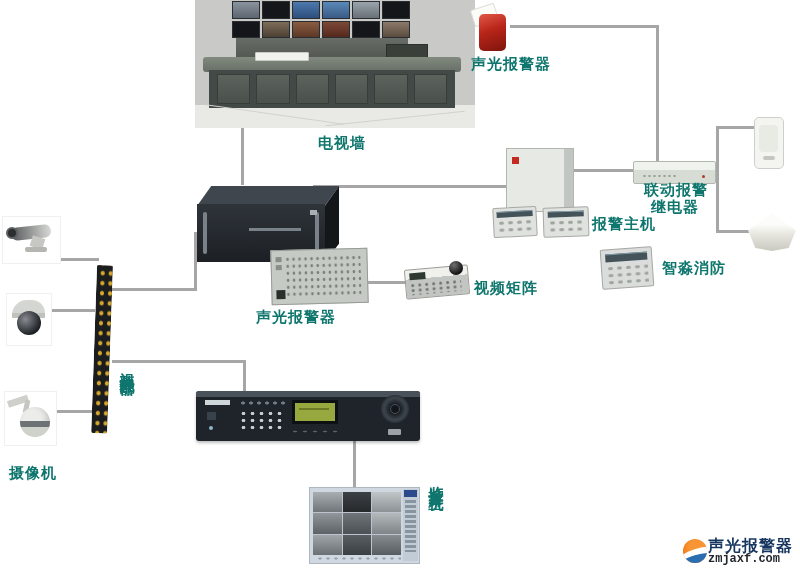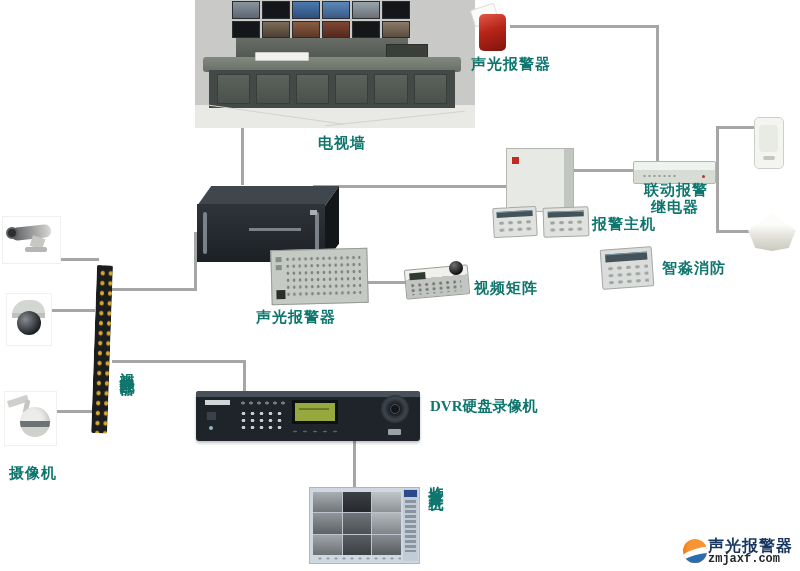--- a/index.html
+++ b/index.html
@@ -290,21 +290,20 @@
     <div class="dvr-keys"></div>
     <div class="dvr-lcd">
       <div class="dvr-lcd-line"></div>
     </div>
     <div class="dvr-subkeys"></div>
     <div class="dvr-jog">
       <div class="dvr-jog-c"></div>
     </div>
     <div class="dvr-silver"></div>
   </div>
-  <div class="lbl dvr-lbl" style="left:430px;top:397px;">DVR硬盘录像机</div>
 
   <div class="abs pc">
     <div class="pc-grid">
       <div class="pc-cell"></div>
         <div class="pc-cell"></div>
       <div class="pc-cell"></div>
         <div class="pc-cell"></div>
       <div class="pc-cell"></div>
         <div class="pc-cell"></div>
       <div class="pc-cell"></div>

